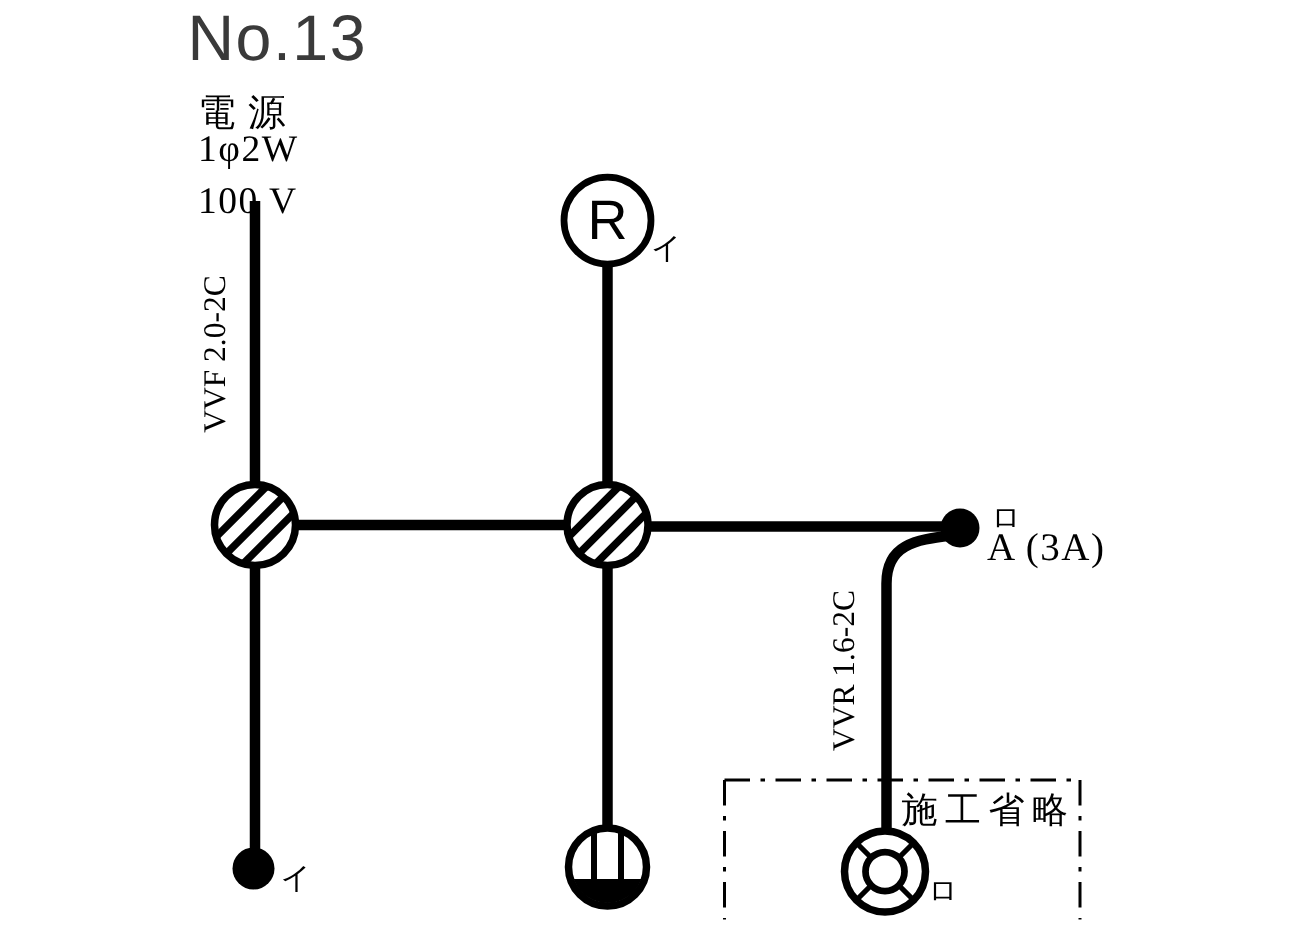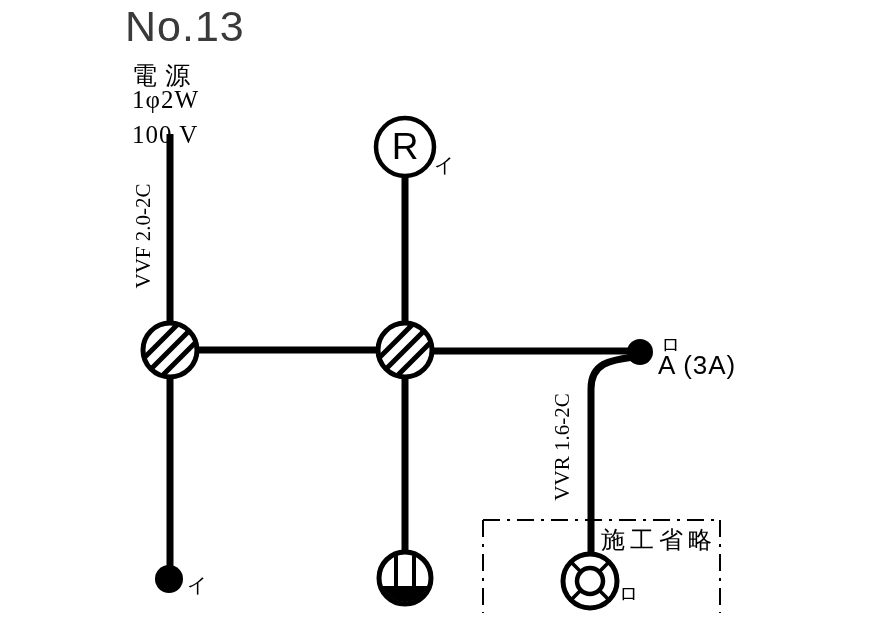--- a/index.html
+++ b/index.html
@@ -26,21 +26,21 @@
     white-space:nowrap;
   }
   .tag{font-size:20px;}
   #receptacle-letter{
     left:387px;top:127px;width:36px;height:40px;
     font-family:"Liberation Sans","DejaVu Sans",sans-serif;
     font-size:37px;text-align:center;line-height:40px;
   }
   #auto-switch-rating{
     left:658px;top:350px;
-    font-family:Liberation Sans, sans-serif;
+    font-family:Liberation Serif, serif;
     font-size:26px;letter-spacing:1px;
   }
   #omission-label{
     left:601px;top:524px;
     font-size:24px;letter-spacing:5px;white-space:nowrap;
   }
   svg{position:absolute;left:0;top:0;}
 </style>
 </head>
 <body>

